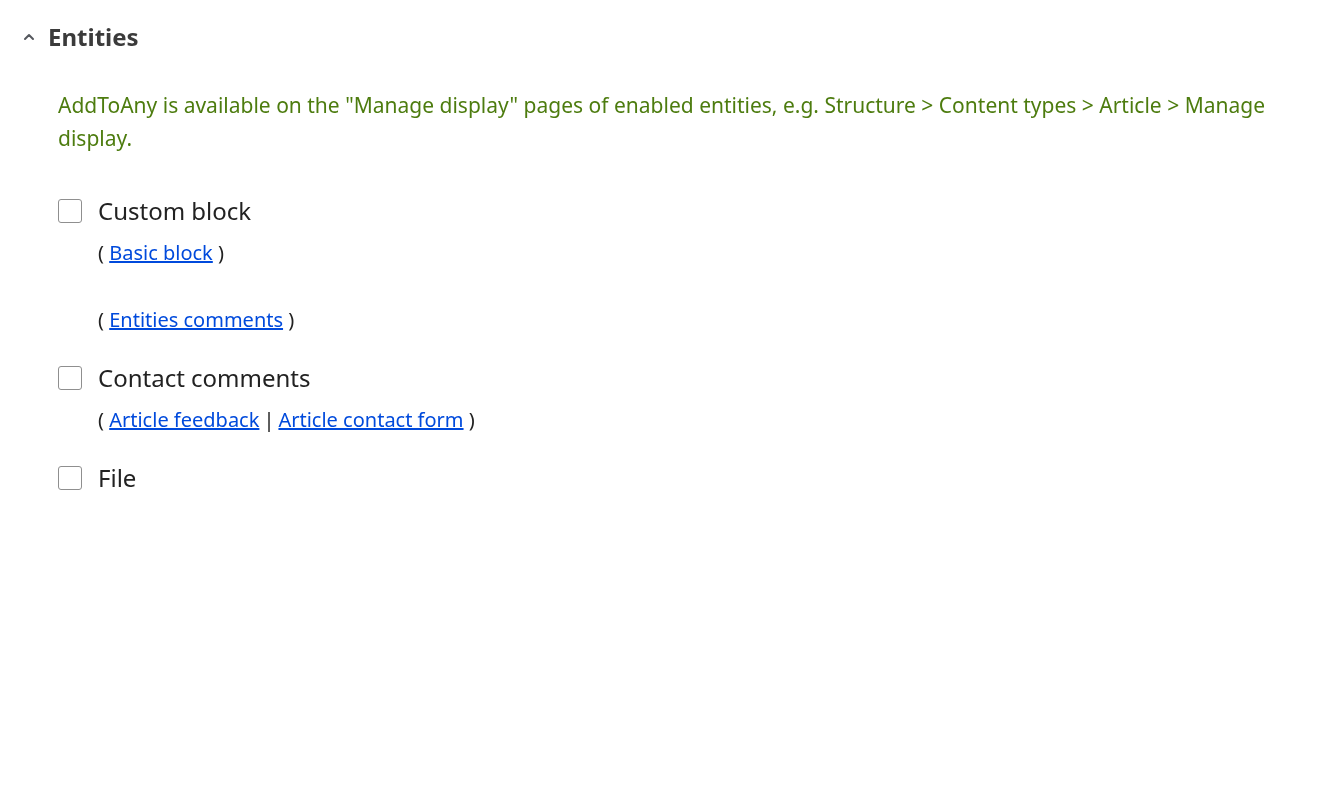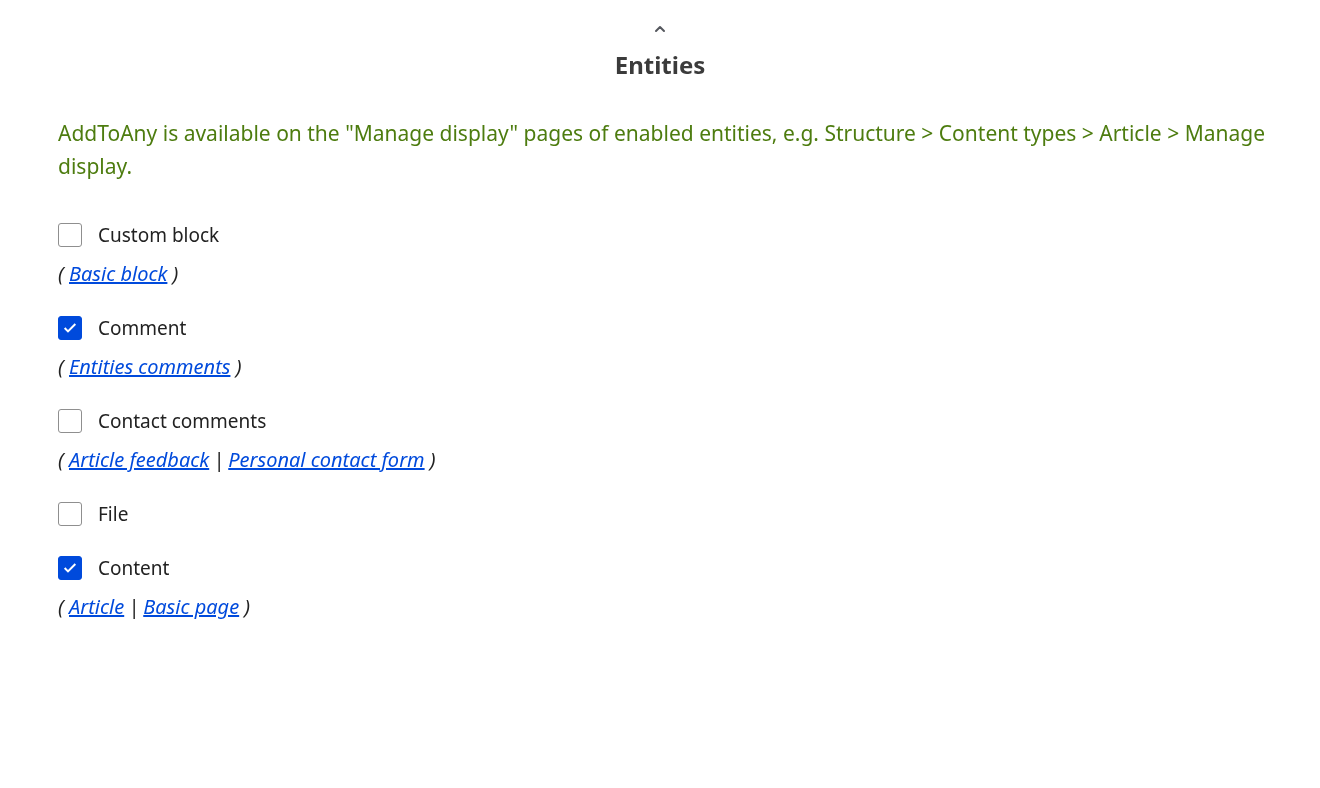--- a/index.html
+++ b/index.html
@@ -13,21 +13,20 @@
       color: #222;
       background: #fff;
       padding: 20px;
     }
     .section-header {
       display: flex;
       align-items: center;
       gap: 10px;
       cursor: pointer;
       margin-bottom: 36px;
-      flex-direction: column;
     }
     .section-header .chevron {
       width: 18px;
       height: 18px;
       display: inline-flex;
       align-items: center;
       justify-content: center;
       color: #55585e;
     }
     .section-header .chevron svg {
@@ -84,28 +83,28 @@
       width: 16px;
       height: 16px;
       stroke: #fff;
       stroke-width: 3;
       fill: none;
     }
     .checkbox:not(.checked) svg {
       display: none;
     }
     .entity-label {
-      font-size: 19px;
+      font-size: 24px;
       color: #222;
     }
     .sublinks {
       margin-top: 12px;
+      margin-left: 40px;
       font-size: 20px;
       color: #222;
-      font-style: italic;
     }
     .sublinks .paren {
       color: #222;
     }
     .sublinks a {
       color: #004adc;
       text-decoration: underline;
       cursor: pointer;
     }
     .sublinks .sep {
@@ -130,48 +129,29 @@
 
   <div class="entity-list" id="entity-list">
       <div class="entity-item">
         <div class="checkbox-row">
           <span class="checkbox" role="checkbox" aria-checked="false"></span>
           <span class="entity-label">Custom block</span>
         </div>
         <div class="sublinks"><span class="paren">( </span><a>Basic block</a><span class="paren"> )</span></div>
       </div>
       <div class="entity-item">
-        <div class="checkbox-row">
-          <span class="checkbox checked" role="checkbox" aria-checked="true">
-            <svg viewBox="0 0 24 24">
-              <polyline points="20 6 9 17 4 12"></polyline>
-            </svg>
-          </span>
-          <span class="entity-label">Comment</span>
-        </div>
         <div class="sublinks"><span class="paren">( </span><a>Entities comments</a><span class="paren"> )</span></div>
       </div>
       <div class="entity-item">
         <div class="checkbox-row">
           <span class="checkbox" role="checkbox" aria-checked="false"></span>
           <span class="entity-label">Contact comments</span>
         </div>
-        <div class="sublinks"><span class="paren">( </span><a>Article feedback</a><span class="sep">|</span><a>Personal contact form</a><span class="paren"> )</span></div>
+        <div class="sublinks"><span class="paren">( </span><a>Article feedback</a><span class="sep">|</span><a>Article contact form</a><span class="paren"> )</span></div>
       </div>
       <div class="entity-item">
         <div class="checkbox-row">
           <span class="checkbox" role="checkbox" aria-checked="false"></span>
           <span class="entity-label">File</span>
         </div>
       </div>
-      <div class="entity-item">
-        <div class="checkbox-row">
-          <span class="checkbox checked" role="checkbox" aria-checked="true">
-            <svg viewBox="0 0 24 24">
-              <polyline points="20 6 9 17 4 12"></polyline>
-            </svg>
-          </span>
-          <span class="entity-label">Content</span>
-        </div>
-        <div class="sublinks"><span class="paren">( </span><a>Article</a><span class="sep">|</span><a>Basic page</a><span class="paren"> )</span></div>
-      </div>
     </div>
 </div>
 
 </body></html>

